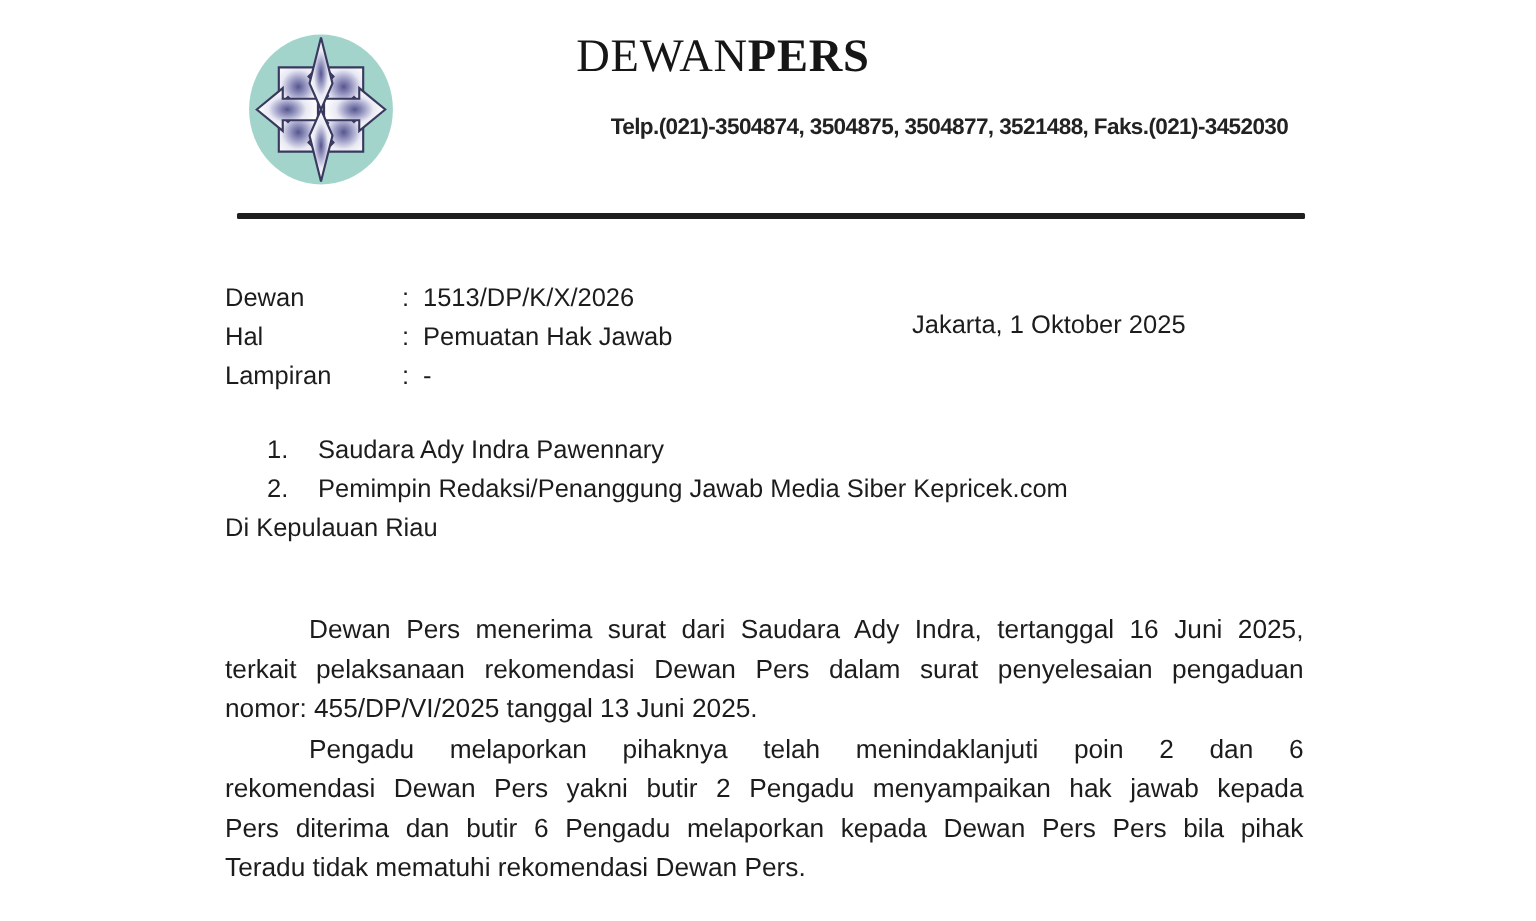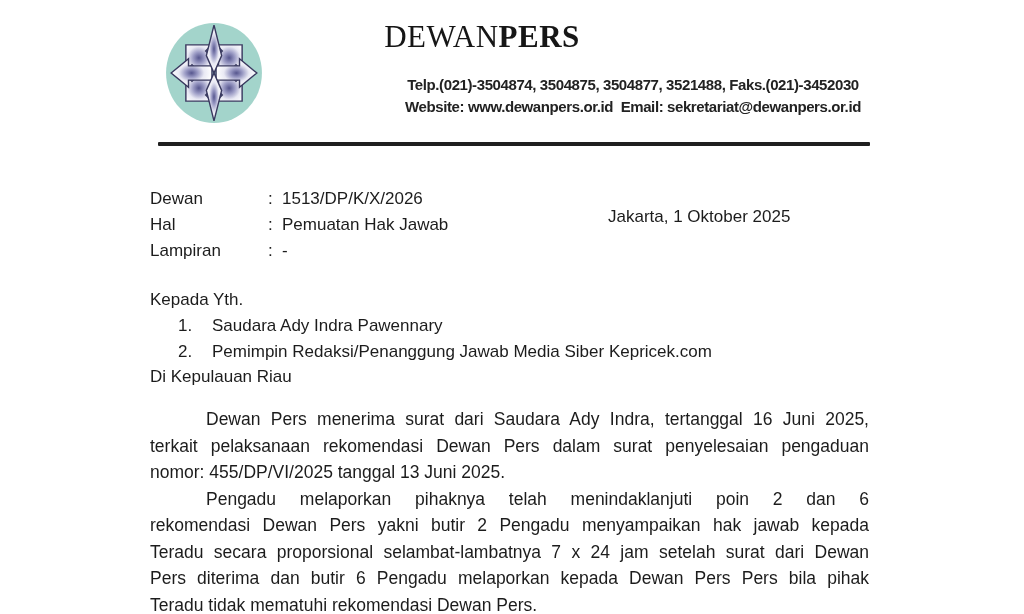--- a/index.html
+++ b/index.html
@@ -134,58 +134,55 @@
         </g>
       </svg>
     </div>
 
     <div class="org-name">
       <span class="regular">DEWAN</span><span class="bold">PERS</span>
     </div>
 
     <div class="address-block">
       <div>Telp.(021)-3504874, 3504875, 3504877, 3521488, Faks.(021)-3452030</div>
-      <div>Website: www.dewanpers.or.id &nbsp;Email: sekretariat@dewanpers.or.id</div>
     </div>
 
     <div class="divider"></div>
   </div>
 
   <div class="letter-meta">
     <div class="meta-row">
       <span class="meta-label">Dewan</span><span class="meta-colon">:</span><span>1513/DP/K/X/2026</span>
     </div>
     <div class="meta-row">
       <span class="meta-label">Hal</span><span class="meta-colon">:</span><span>Pemuatan Hak Jawab</span>
     </div>
     <div class="meta-row">
       <span class="meta-label">Lampiran</span><span class="meta-colon">:</span><span>-</span>
     </div>
     <div class="dateline">Jakarta, 1 Oktober 2025</div>
   </div>
 
   <div class="recipient">
-    <div>Kepada Yth.</div>
     <div class="recipient-item">
       <span class="recipient-number">1.</span><span>Saudara Ady Indra Pawennary</span>
     </div>
     <div class="recipient-item">
       <span class="recipient-number">2.</span><span>Pemimpin Redaksi/Penanggung Jawab Media Siber Kepricek.com</span>
     </div>
     <div>Di Kepulauan Riau</div>
   </div>
 
   <div class="letter-body">
     <div class="paragraph">
       <div class="bline first">Dewan Pers menerima surat dari Saudara Ady Indra, tertanggal 16 Juni 2025,</div>
       <div class="bline">terkait pelaksanaan rekomendasi Dewan Pers dalam surat penyelesaian pengaduan</div>
       <div class="bline last">nomor: 455/DP/VI/2025 tanggal 13 Juni 2025.</div>
     </div>
     <div class="paragraph">
       <div class="bline first">Pengadu melaporkan pihaknya telah menindaklanjuti poin 2 dan 6</div>
       <div class="bline">rekomendasi Dewan Pers yakni butir 2 Pengadu menyampaikan hak jawab kepada</div>
-      <div class="bline">Teradu secara proporsional selambat-lambatnya 7 x 24 jam setelah surat dari Dewan</div>
       <div class="bline">Pers diterima dan butir 6 Pengadu melaporkan kepada Dewan Pers Pers bila pihak</div>
       <div class="bline last">Teradu tidak mematuhi rekomendasi Dewan Pers.</div>
     </div>
   </div>
 
 </div>
 
 </body></html>

